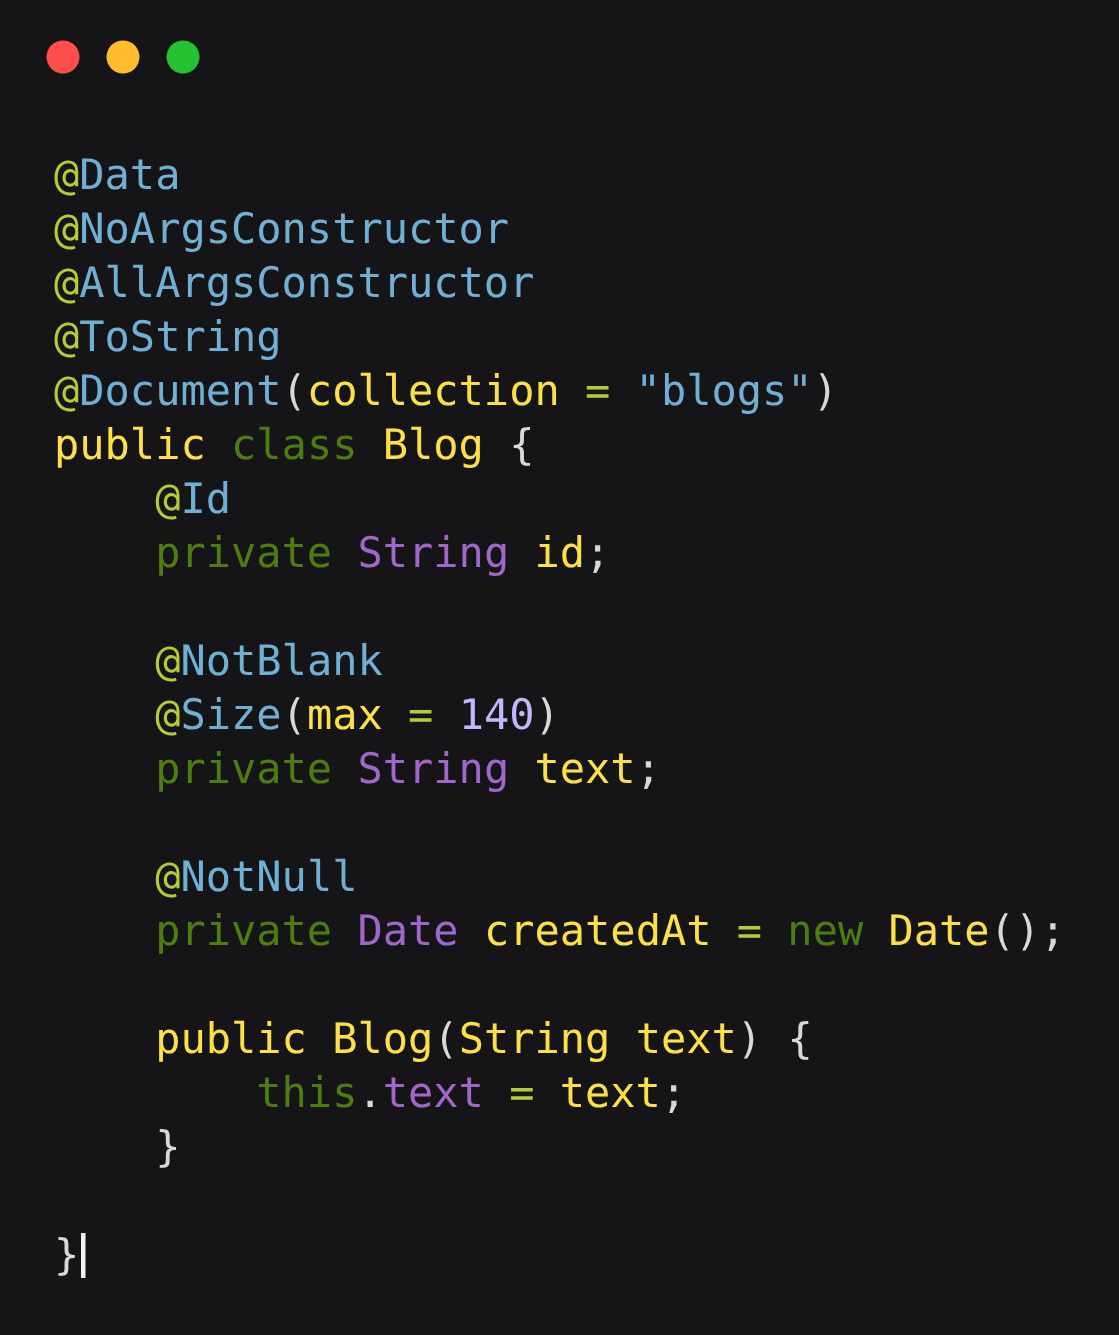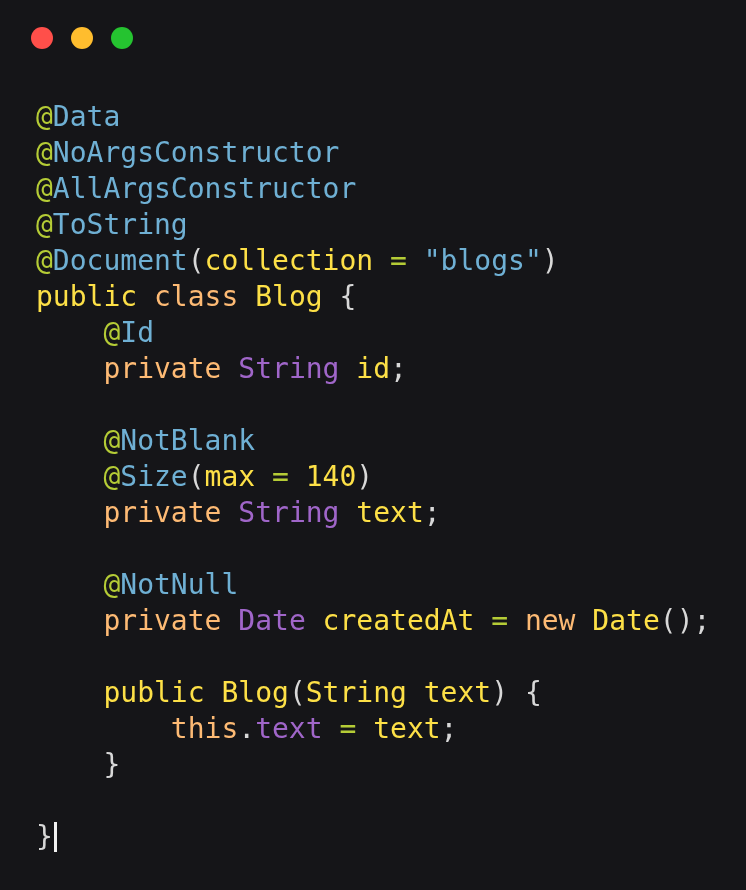--- a/index.html
+++ b/index.html
@@ -51,24 +51,24 @@
     line-height: 36px;
     letter-spacing: 0px;
     white-space: pre;
     color: #d8d8d8;
     -webkit-font-smoothing: antialiased;
   }
   .ln { display: block; height: 36px; }
   .tk { white-space: pre; }
   .at       { color: #b5cc36; }
   .ann      { color: #6fb0d4; }
-  .kw       { color: #fdba74; text-align: right; }
+  .kw       { color: #4d7c0f; text-align: right; }
   .type     { color: #a066c9; }
   .ident    { color: #fde047; }
-  .num      { color: #fde047; }
+  .num      { color: #c4b5fd; }
   .op       { color: #b5cc36; }
   .punc     { color: #d8d8d8; }
   .str      { color: #6fb0d4; }
   .field    { color: #a066c9; }
   .plain    { color: #d8d8d8; }
   #caret {
     display: inline-block;
     width: 3px;
     height: 30px;
     background: #f2f2f2;

